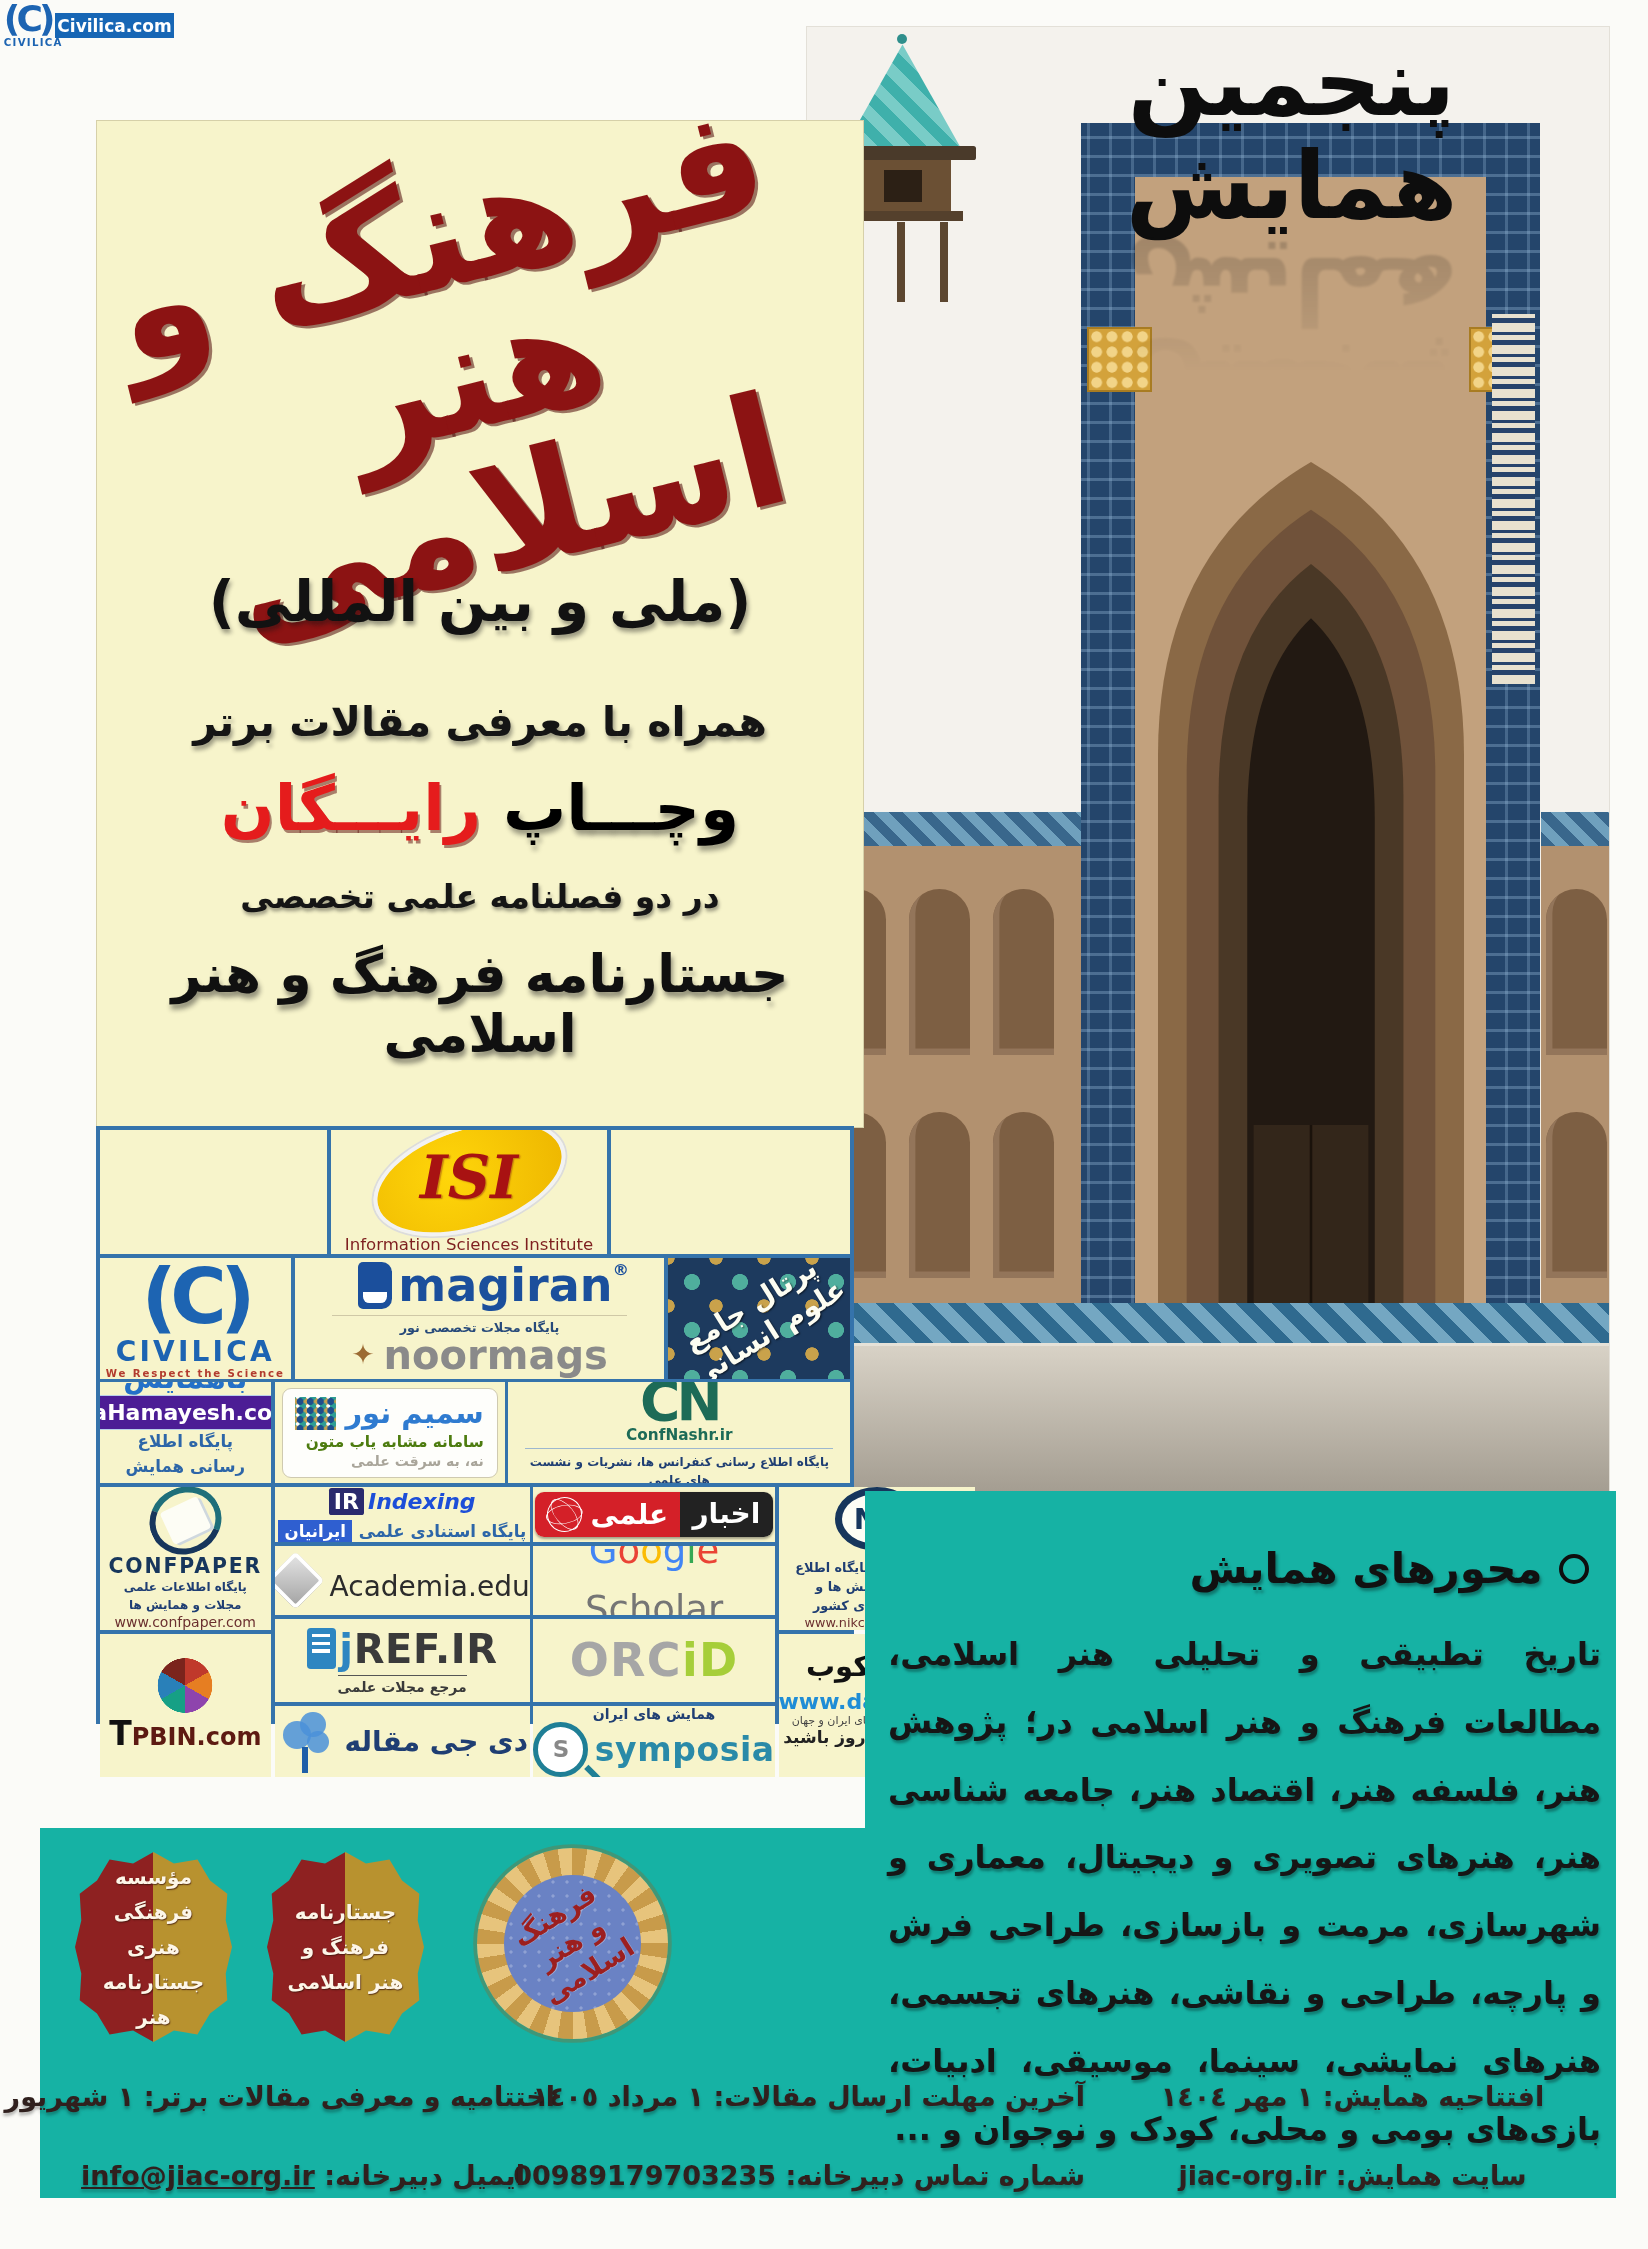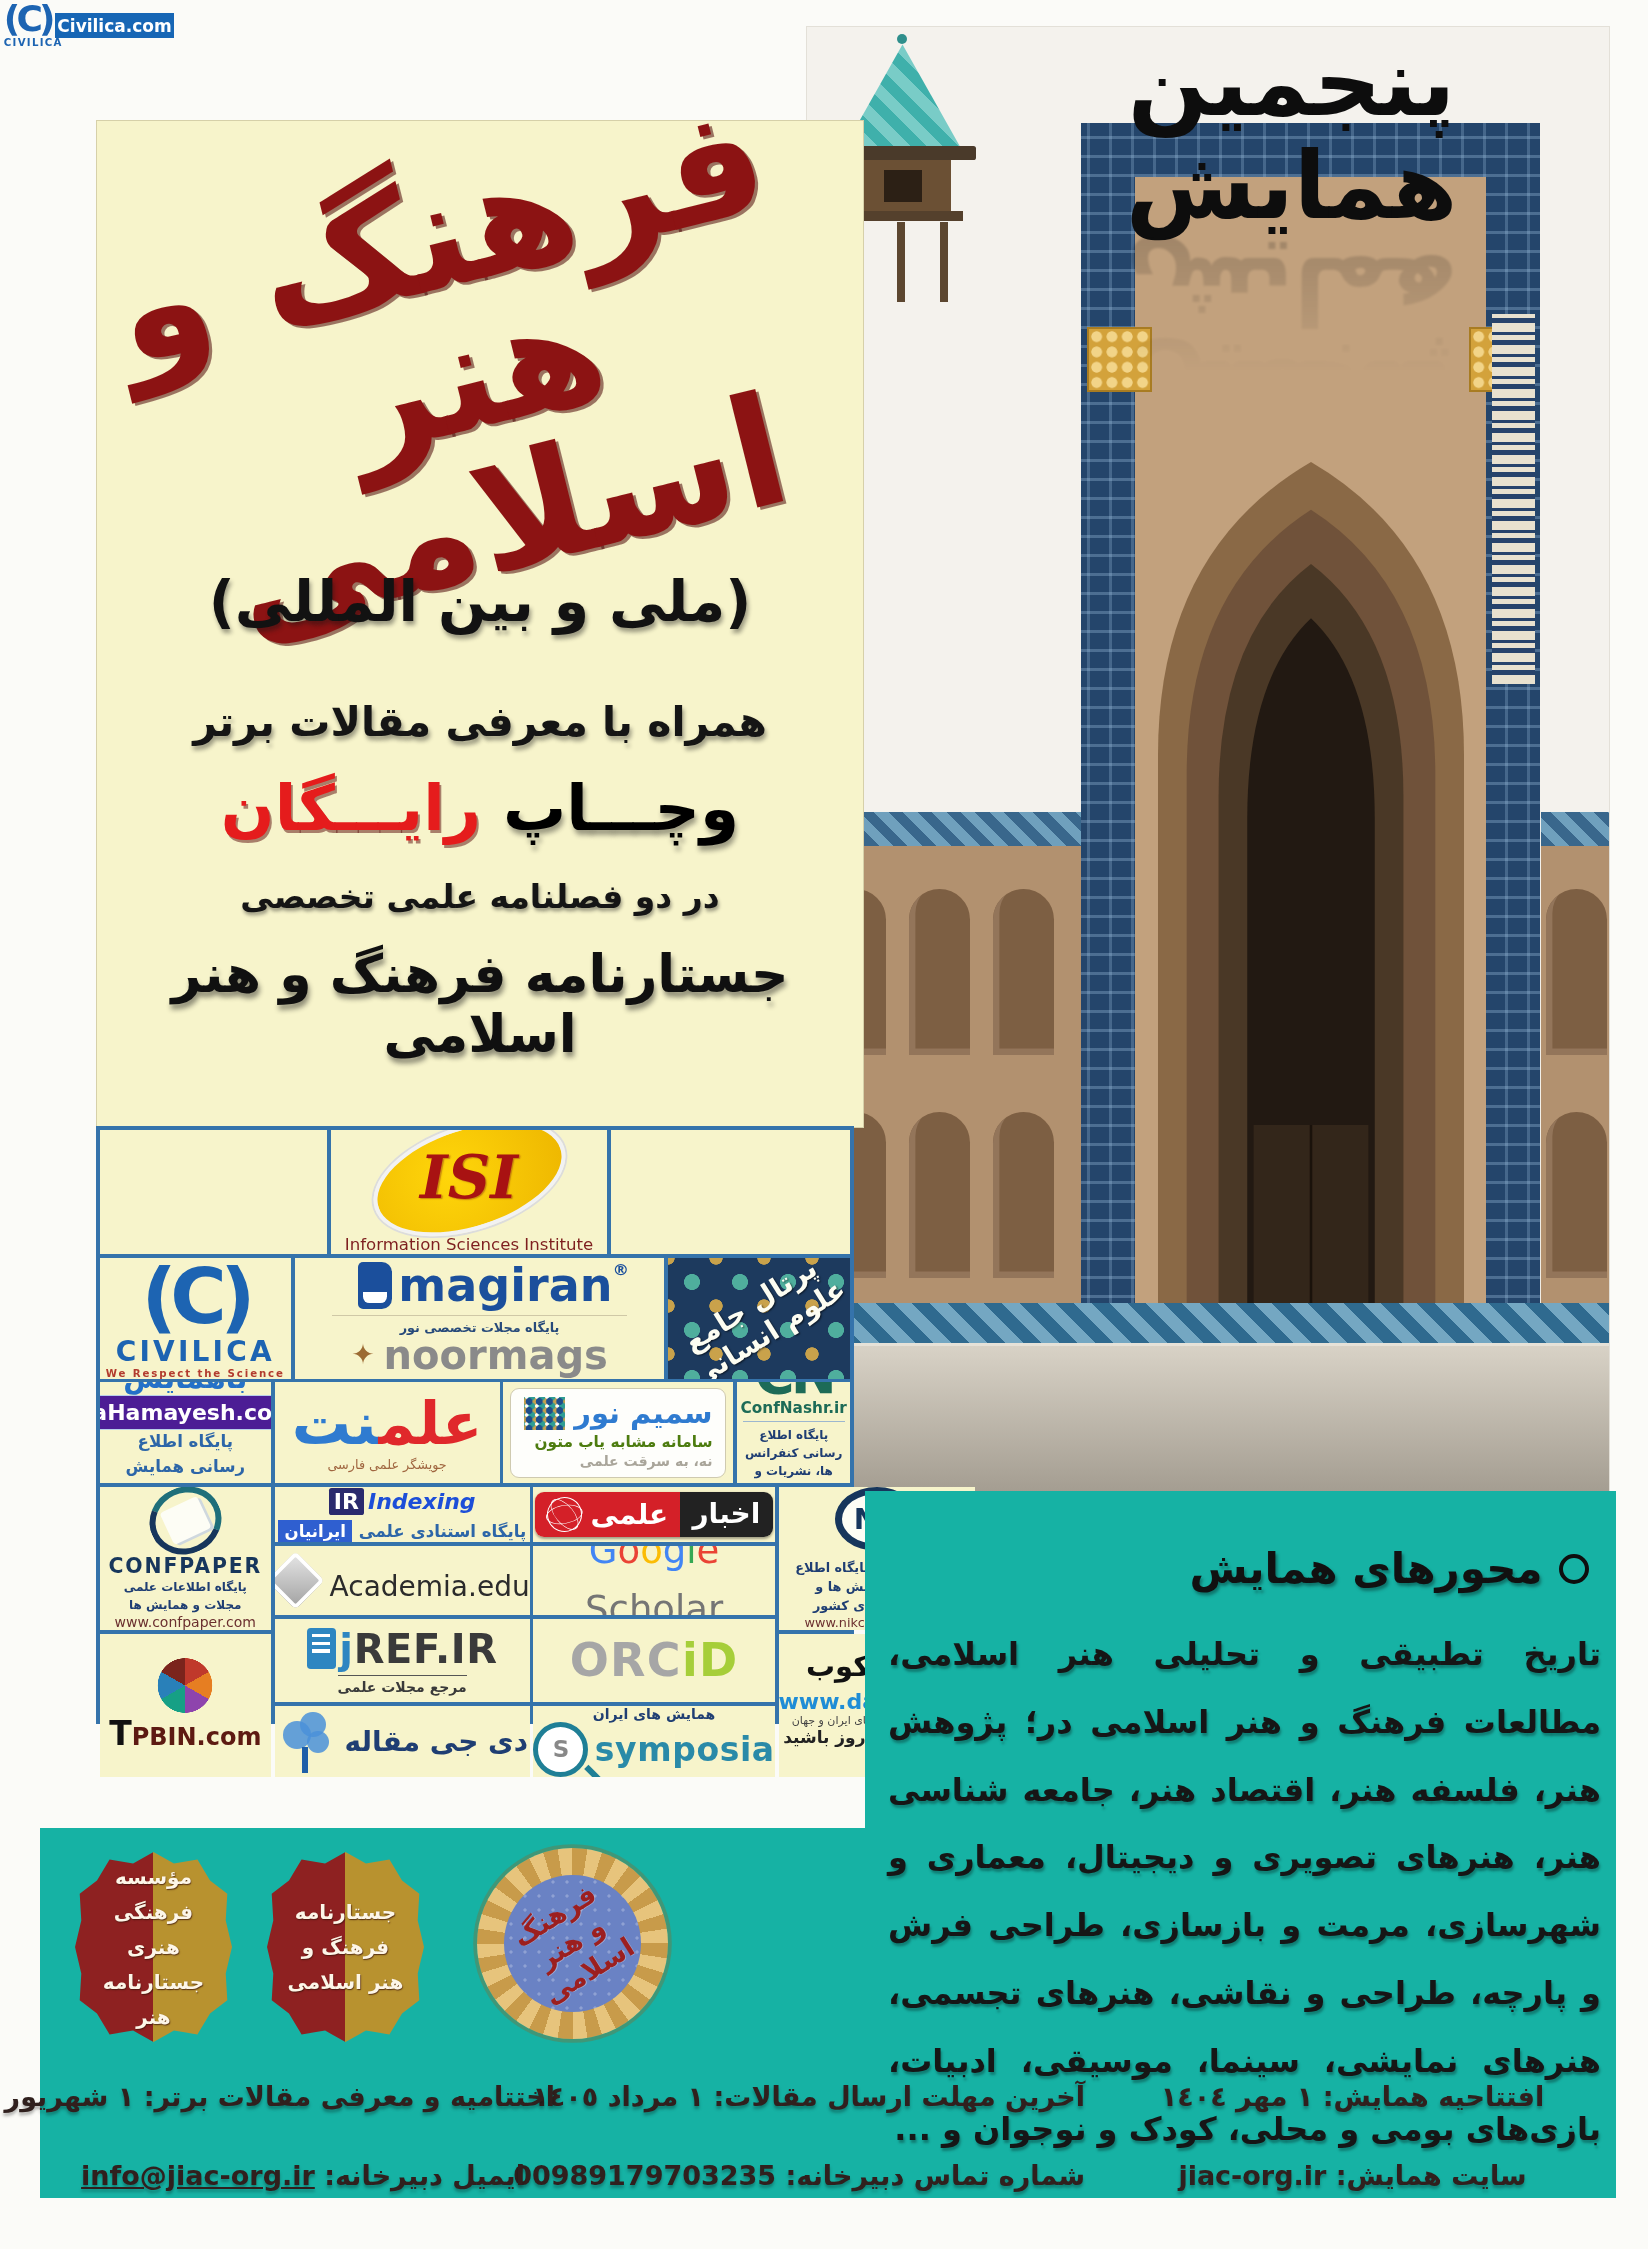--- a/index.html
+++ b/index.html
@@ -312,26 +312,20 @@
         <div class="tile-text fa">پرتال جامع علوم انسانی</div>
       </div>
     </div>
 
     <div class="grow" style="height:101px;">
       <div class="cell" style="flex:0 0 171px;">
         <div class="bah-title fa">باهمایش</div>
         <div class="bah-box">BaHamayesh.com</div>
         <div class="bah-cap fa" style="width:147px;">پایگاه اطلاع رسانی همایش های کشور</div>
       </div>
-      <div class="cell" style="flex:0 0 225px;">
-        <div class="elm-word fa">
-          <span class="elm-red">علم</span><span class="elm-blue">نت</span>
-        </div>
-        <div class="elm-cap fa">جویشگر علمی فارسی</div>
-      </div>
       <div class="cell" style="flex:0 0 230px;">
         <div class="samim-box">
           <div class="samim-row">
             <div class="samim-dots"></div>
             <div class="samim-name fa">سمیم نور</div>
           </div>
           <div class="samim-cap1 fa">سامانه مشابه یاب متون</div>
           <div class="samim-cap2 fa">نه، به سرقت علمی</div>
         </div>
       </div>

